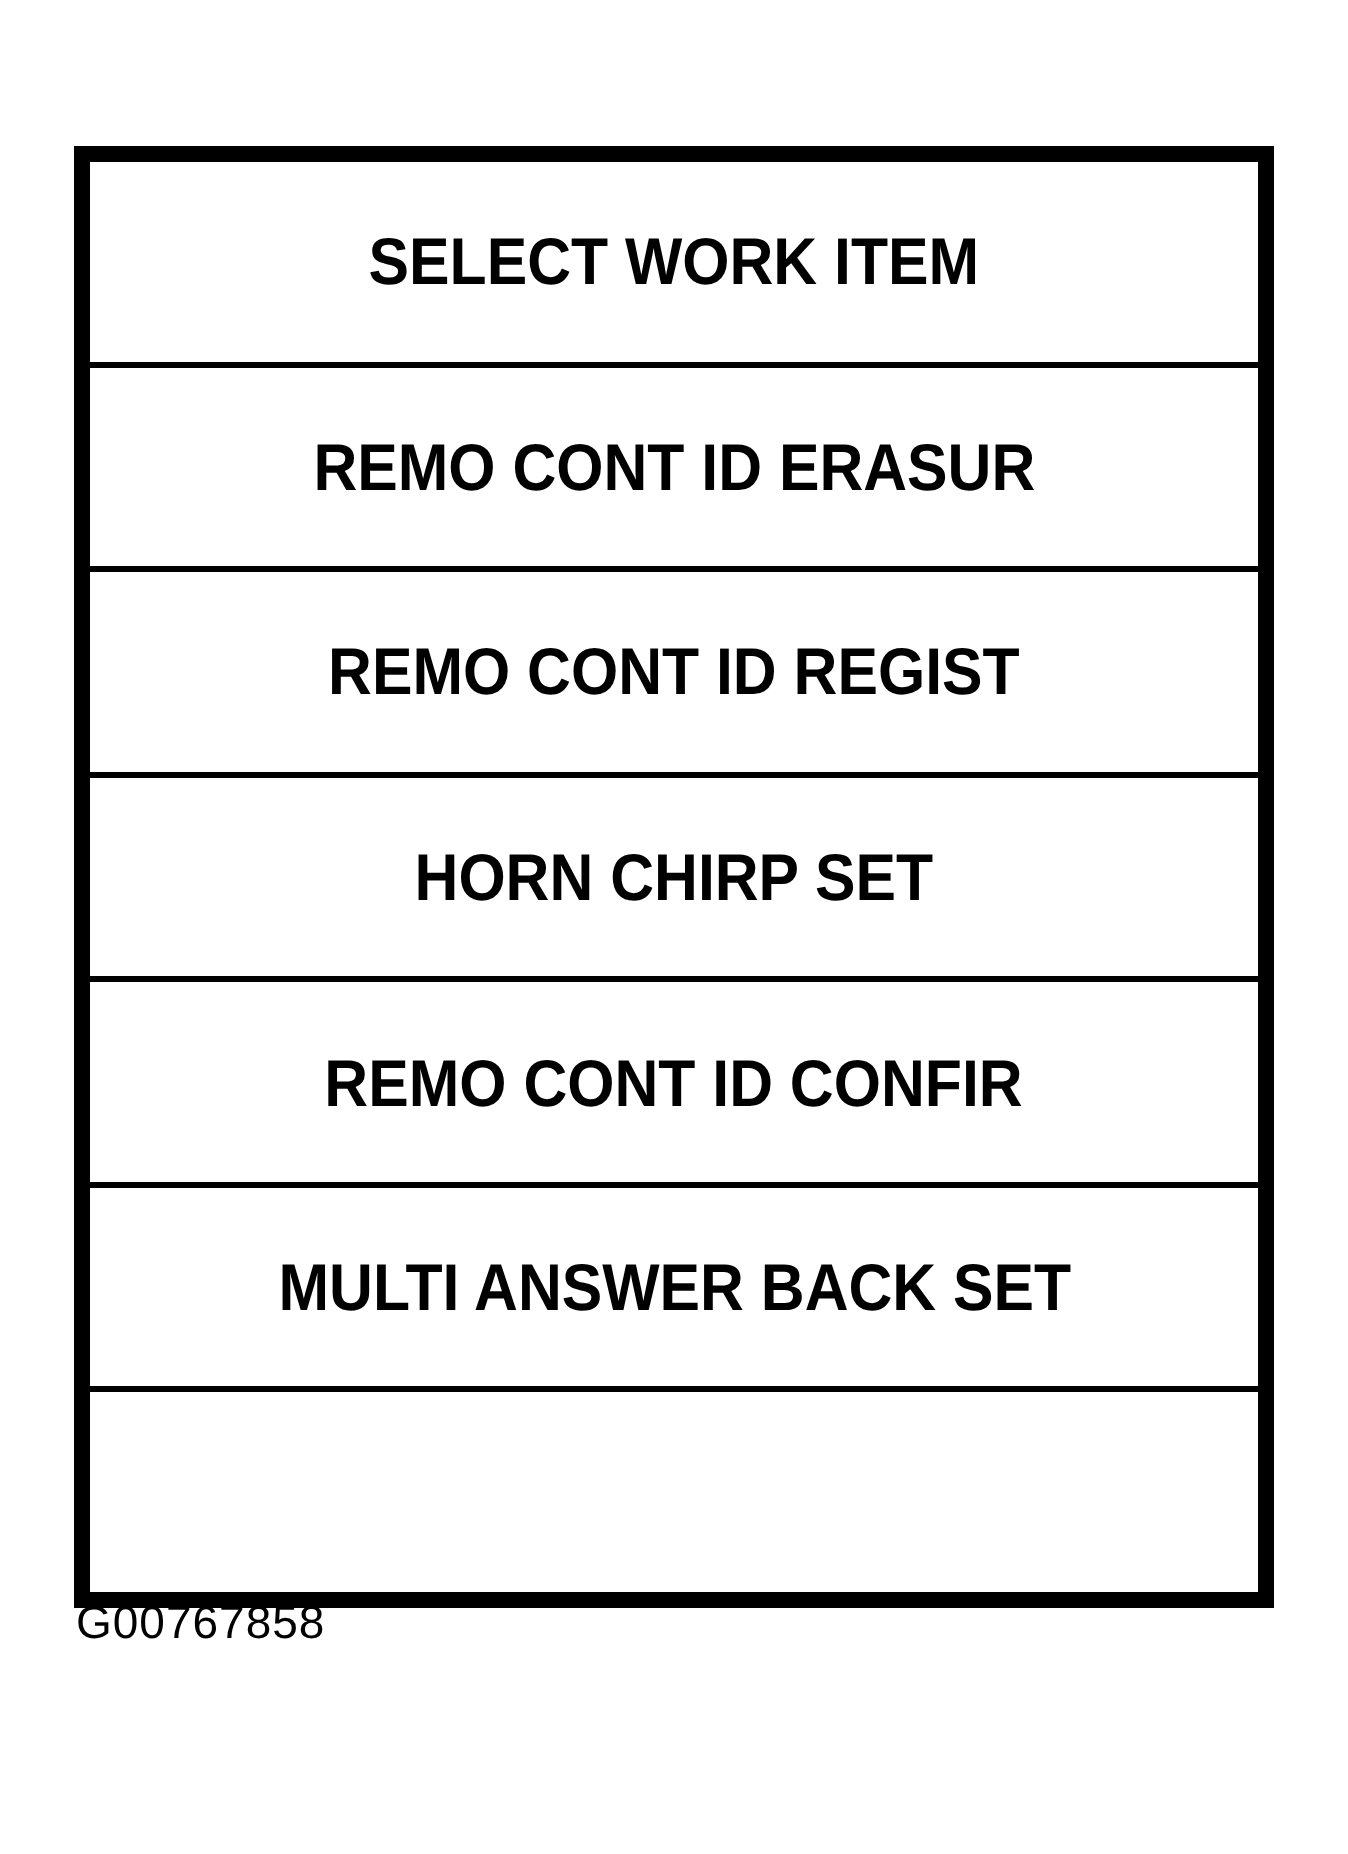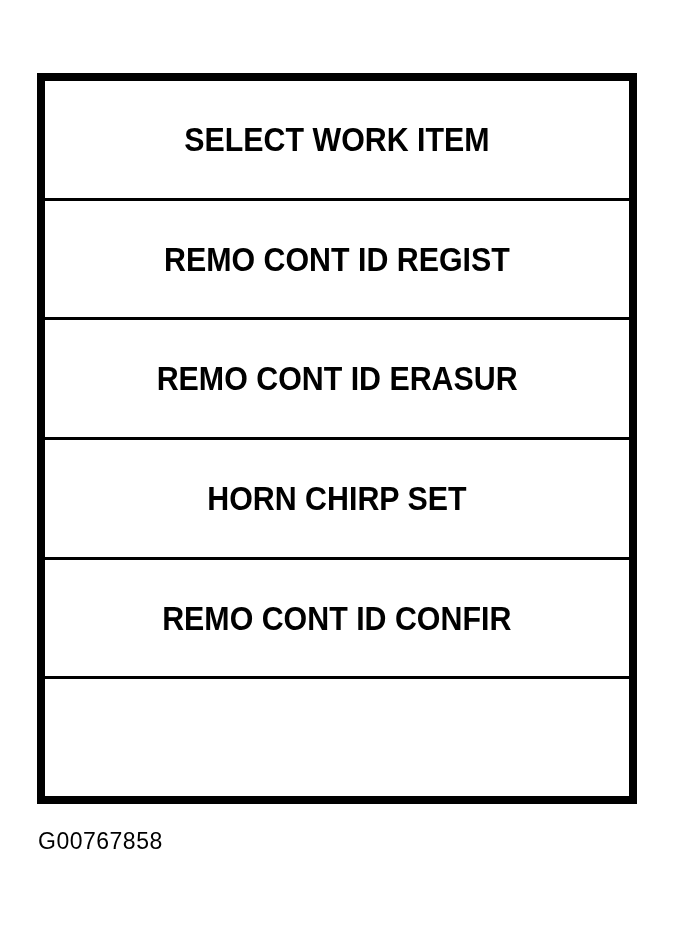--- a/index.html
+++ b/index.html
@@ -82,21 +82,21 @@
     white-space: nowrap;
     transform: scaleX(0.92);
     transform-origin: center center;
     -webkit-font-smoothing: none;
   }
 
   
   .figure-caption {
     position: absolute;
     left: 38px;
-    top: 830px;
+    top: 800px;
     font-family: "Liberation Sans", "DejaVu Sans", sans-serif;
     font-weight: normal;
     font-size: 23px;
     line-height: 1;
     letter-spacing: 0.5px;
     color: #000000;
     white-space: nowrap;
   }
 </style>
 </head>
@@ -105,36 +105,39 @@
 <div class="figure">
 
   <div class="screen-frame">
     <div class="menu-list">
 
       <div class="menu-row">
         <span class="menu-label">SELECT WORK ITEM</span>
       </div>
 
       <div class="menu-row">
-        <span class="menu-label">REMO CONT ID REGIST</span>
+        <span class="menu-label">REMO CONT ID ERASUR</span>
       </div>
 
       <div class="menu-row">
-        <span class="menu-label">REMO CONT ID ERASUR</span>
+        <span class="menu-label">REMO CONT ID REGIST</span>
       </div>
 
       <div class="menu-row">
         <span class="menu-label">HORN CHIRP SET</span>
       </div>
 
       <div class="menu-row">
         <span class="menu-label">REMO CONT ID CONFIR</span>
       </div>
 
 
+      <div class="menu-row">
+        <span class="menu-label">MULTI ANSWER BACK SET</span>
+      </div>
 
       <div class="menu-row menu-row--empty">
         <span class="menu-label"></span>
       </div>
 
     </div>
   </div>
 
   <div class="figure-caption">G00767858</div>
 

